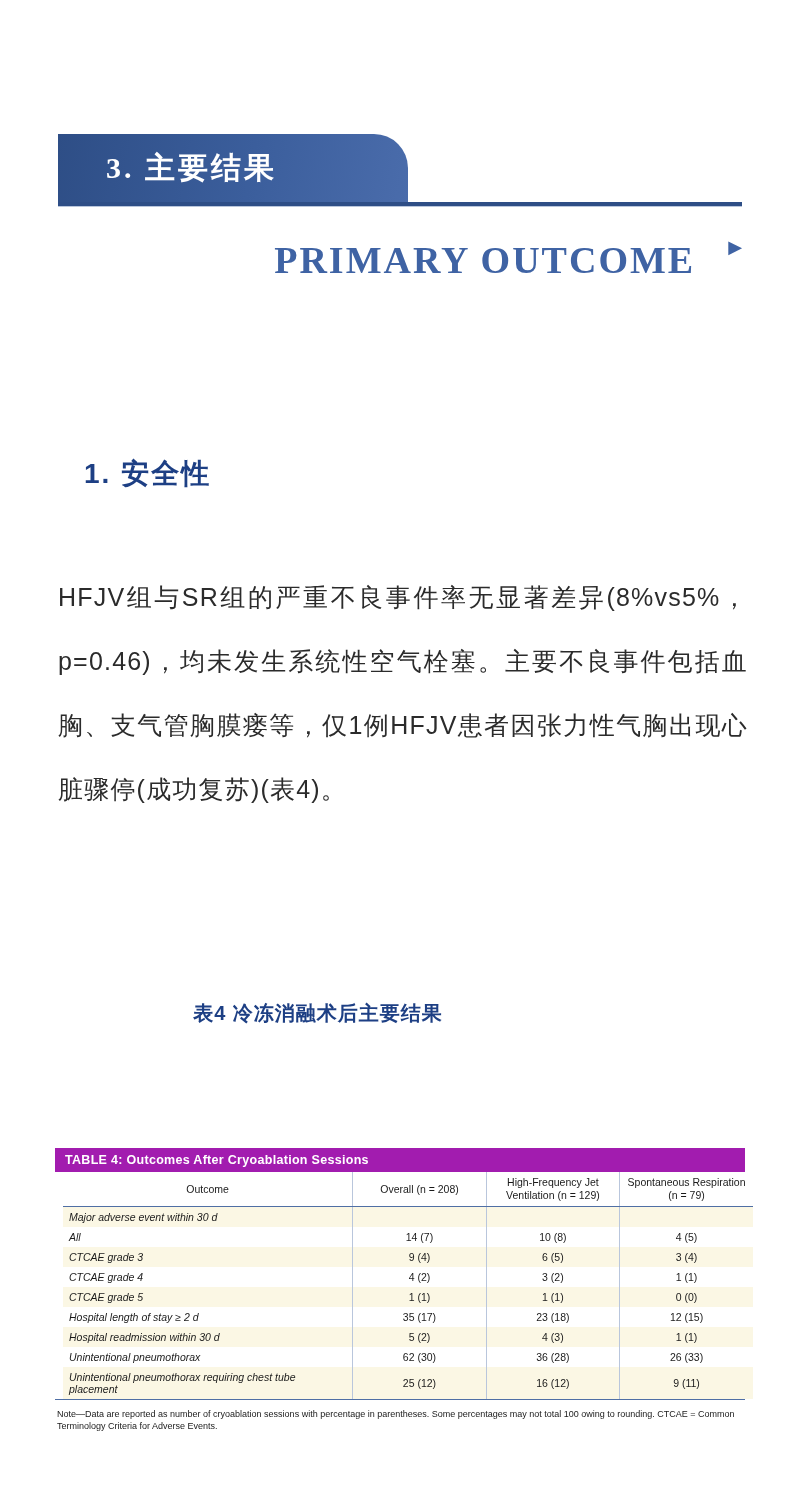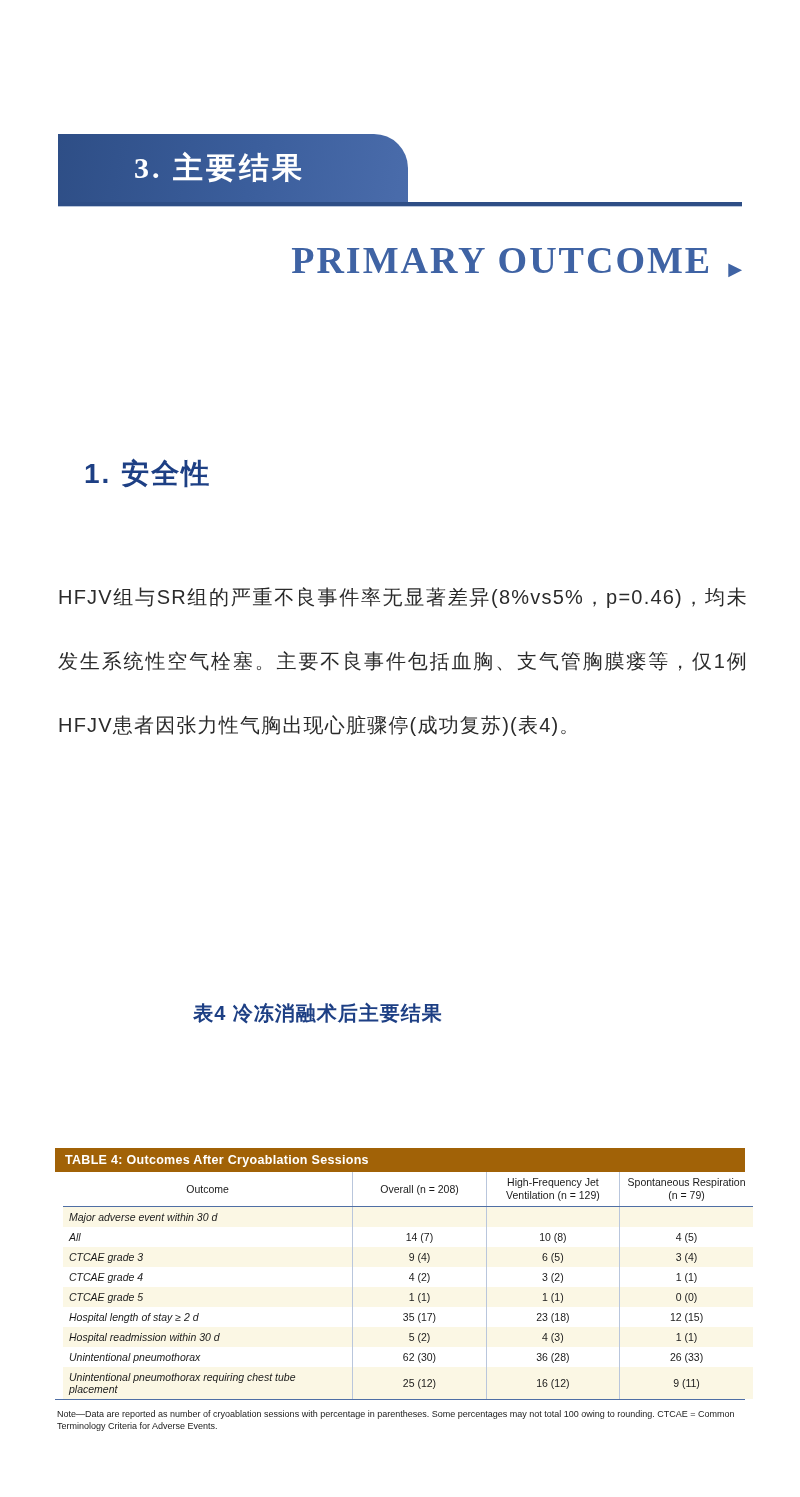--- a/index.html
+++ b/index.html
@@ -33,21 +33,21 @@
     background: linear-gradient(100deg, #2e4e86 0%, #3b5e9c 55%, #4a6cab 100%);
     border-radius: 0 34px 0 0;
     display: flex;
     align-items: center;
   }
   .banner-tab .tab-text {
     color: #ffffff;
     font-size: 30px;
     font-weight: bold;
     letter-spacing: 3px;
-    padding-left: 76px;
+    padding-left: 48px;
     font-family: "Liberation Serif", serif;
   }
   .banner-rule {
     position: absolute;
     left: 0;
     top: 68px;
     width: 684px;
     height: 4px;
     background: #2e4e86;
   }
@@ -60,23 +60,23 @@
     background: #b9c6dc;
   }
 
   
   .subtitle-row {
     position: absolute;
     left: 58px;
     top: 238px;
     width: 684px;
     display: flex;
-    align-items: flex-end;
+    align-items: flex-start;
     justify-content: flex-end;
-    gap: 16px;
+    gap: 33px;
   }
   .subtitle-text {
     color: #3f63a4;
     font-family: "Liberation Serif", serif;
     font-size: 38px;
     font-weight: bold;
     letter-spacing: 2px;
   }
   .subtitle-arrow {
     color: #3f63a4;
@@ -96,21 +96,21 @@
     letter-spacing: 2px;
   }
 
   
   .body-par {
     position: absolute;
     left: 58px;
     top: 565px;
     width: 690px;
     color: #2b2b2b;
-    font-size: 20px;
+    font-size: 25px;
     line-height: 64px;
     letter-spacing: 1.2px;
     text-align: justify;
   }
 
   
   .table-caption {
     position: absolute;
     left: 0;
     top: 1000px;
@@ -125,21 +125,21 @@
   
   .fig {
     position: absolute;
     left: 55px;
     top: 1148px;
     width: 690px;
     background: #ffffff;
     font-family: "Liberation Sans", sans-serif;
   }
   .fig-title {
-    background: #a16207;
+    background: #a21caf;
     color: #ffffff;
     font-size: 12.5px;
     font-weight: bold;
     padding: 5px 10px;
     letter-spacing: 0.3px;
   }
   table.sci {
     border-collapse: collapse;
     width: 100%;
     table-layout: fixed;

